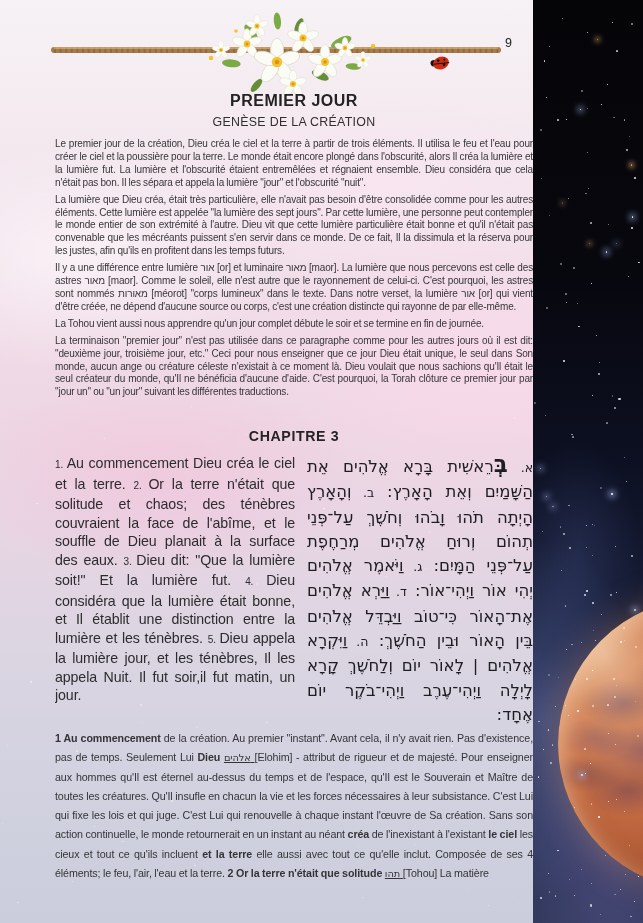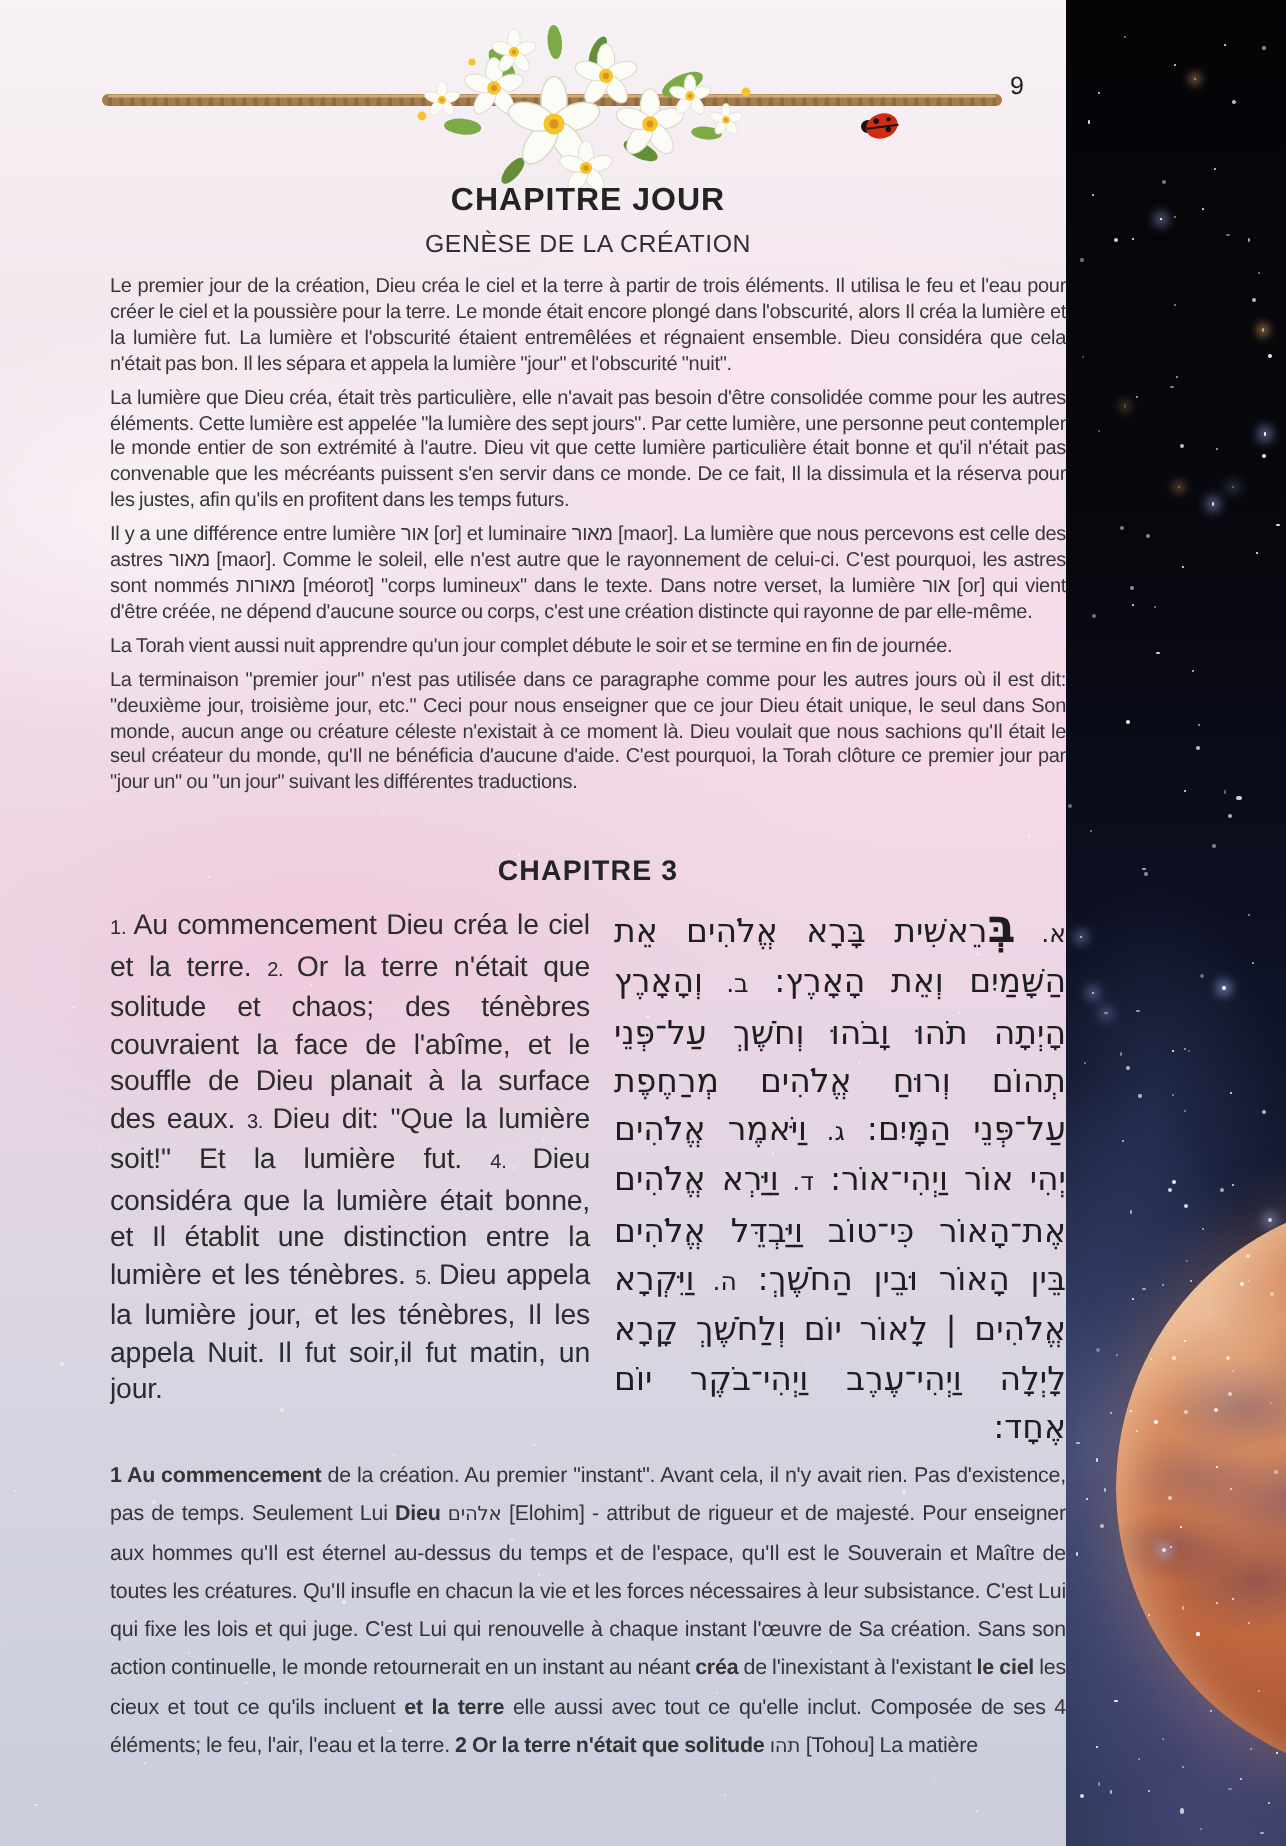--- a/index.html
+++ b/index.html
@@ -56,21 +56,21 @@
       letter-spacing:-.1px;text-align:justify;color:#2c2c2f;}
   .fr .num{font-size:10px;}
   .he{position:absolute;left:252px;top:0;width:226px;direction:rtl;text-align:justify;
       font-family:"DejaVu Sans",sans-serif;font-size:16.5px;line-height:24.3px;color:#1d1d22;}
   .he .vnum{font-size:12.5px;}
   .he .big{font-size:23px;font-weight:bold;}
   .commentary{position:absolute;top:729px;left:0;width:478px;max-height:194px;overflow:hidden;}
   .commentary p{margin:0;font-size:10.7px;line-height:19.3px;letter-spacing:-.1px;
                 word-spacing:-.3px;text-align:justify;color:#343437;}
   .commentary .b{font-weight:bold;}
-  .commentary .heb,.intro .heb{font-family:"DejaVu Sans",sans-serif;font-size:.92em;}
+  .commentary .heb,.intro .heb{font-family:"DejaVu Sans",sans-serif;font-size:.92em;text-decoration:underline;}
 </style>
 </head>
 <body>
 
 <div class="page">
   <div class="bg"></div>
   <div class="bg-stars">
       <i style="left: 323.4px; top: 507.7px; width: 1.8px; height: 1.8px; opacity: 0.57;"></i>
       <i style="left: 190.6px; top: 406.4px; width: 1.7px; height: 1.7px; opacity: 0.17;"></i>
       <i style="left: 513.6px; top: 416.8px; width: 1.9px; height: 1.9px; opacity: 0.39;"></i>
@@ -364,28 +364,28 @@
           <ellipse rx="8" ry="6.2" fill="#d22b12"></ellipse>
           <line x1="-7.5" y1="-1" x2="8" y2="2" stroke="#141414" stroke-width="1"></line>
           <circle cx="-2" cy="-3.2" r="1.4" fill="#111111"></circle>
           <circle cx="2.5" cy="2.6" r="1.4" fill="#111111"></circle>
           <circle cx="4.2" cy="-2.2" r="1.1" fill="#111111"></circle>
         </g>
       </svg>
       <span class="pagenum">9</span>
     </header>
 
-    <h1>CHAPITRE JOUR</h1>
+    <h1>PREMIER JOUR</h1>
     <h2>GENÈSE DE LA CRÉATION</h2>
 
     <section class="intro">
       <p>Le premier jour de la création, Dieu créa le ciel et la terre à partir de trois éléments. Il utilisa le feu et l'eau pour créer le ciel et la poussière pour la terre. Le monde était encore plongé dans l'obscurité, alors Il créa la lumière et la lumière fut. La lumière et l'obscurité étaient entremêlées et régnaient ensemble. Dieu considéra que cela n'était pas bon. Il les sépara et appela la lumière "jour" et l'obscurité "nuit".</p>
       <p>La lumière que Dieu créa, était très particulière, elle n'avait pas besoin d'être consolidée comme pour les autres éléments. Cette lumière est appelée "la lumière des sept jours". Par cette lumière, une personne peut contempler le monde entier de son extrémité à l'autre. Dieu vit que cette lumière particulière était bonne et qu'il n'était pas convenable que les mécréants puissent s'en servir dans ce monde. De ce fait, Il la dissimula et la réserva pour les justes, afin qu'ils en profitent dans les temps futurs.</p>
       <p>Il y a une différence entre lumière אור [or] et luminaire מאור [maor]. La lumière que nous percevons est celle des astres מאור [maor]. Comme le soleil, elle n'est autre que le rayonnement de celui-ci. C'est pourquoi, les astres sont nommés מאורות [méorot] "corps lumineux" dans le texte. Dans notre verset, la lumière אור [or] qui vient d'être créée, ne dépend d'aucune source ou corps, c'est une création distincte qui rayonne de par elle-même.</p>
-      <p>La Torah vient aussi nuit apprendre qu'un jour complet débute le soir et se termine en fin de journée.</p>
+      <p>La Tohou vient aussi nous apprendre qu'un jour complet débute le soir et se termine en fin de journée.</p>
       <p>La terminaison "premier jour" n'est pas utilisée dans ce paragraphe comme pour les autres jours où il est dit: "deuxième jour, troisième jour, etc." Ceci pour nous enseigner que ce jour Dieu était unique, le seul dans Son monde, aucun ange ou créature céleste n'existait à ce moment là. Dieu voulait que nous sachions qu'Il était le seul créateur du monde, qu'Il ne bénéficia d'aucune d'aide. C'est pourquoi, la Torah clôture ce premier jour par "jour un" ou "un jour" suivant les différentes traductions.</p>
     </section>
 
     <h3>CHAPITRE 3</h3>
 
     <section class="verses">
       <div class="fr"><span class="num">1. </span><span>Au commencement Dieu créa le ciel et la terre. </span><span class="num">2. </span><span>Or la terre n'était que solitude et chaos; des ténèbres couvraient la face de l'abîme, et le souffle de Dieu planait à la surface des eaux. </span><span class="num">3. </span><span>Dieu dit: "Que la lumière soit!" Et la lumière fut. </span><span class="num">4. </span><span>Dieu considéra que la lumière était bonne, et Il établit une distinction entre la lumière et les ténèbres. </span><span class="num">5. </span><span>Dieu appela la lumière jour, et les ténèbres, Il les appela Nuit. Il fut soir,il fut matin, un jour.</span></div>
       <div class="he" dir="rtl" lang="he"><span class="vnum">א. </span><span class="big">בְּ</span><span>רֵאשִׁית בָּרָא אֱלֹהִים אֵת הַשָּׁמַיִם וְאֵת הָאָרֶץ: </span><span class="vnum">ב. </span><span>וְהָאָרֶץ הָיְתָה תֹהוּ וָבֹהוּ וְחֹשֶׁךְ עַל־פְּנֵי תְהוֹם וְרוּחַ אֱלֹהִים מְרַחֶפֶת עַל־פְּנֵי הַמָּיִם: </span><span class="vnum">ג. </span><span>וַיֹּאמֶר אֱלֹהִים יְהִי אוֹר וַיְהִי־אוֹר: </span><span class="vnum">ד. </span><span>וַיַּרְא אֱלֹהִים אֶת־הָאוֹר כִּי־טוֹב וַיַּבְדֵּל אֱלֹהִים בֵּין הָאוֹר וּבֵין הַחֹשֶׁךְ: </span><span class="vnum">ה. </span><span>וַיִּקְרָא אֱלֹהִים | לָאוֹר יוֹם וְלַחֹשֶׁךְ קָרָא לָיְלָה וַיְהִי־עֶרֶב וַיְהִי־בֹקֶר יוֹם אֶחָד:</span></div>
     </section>
 

